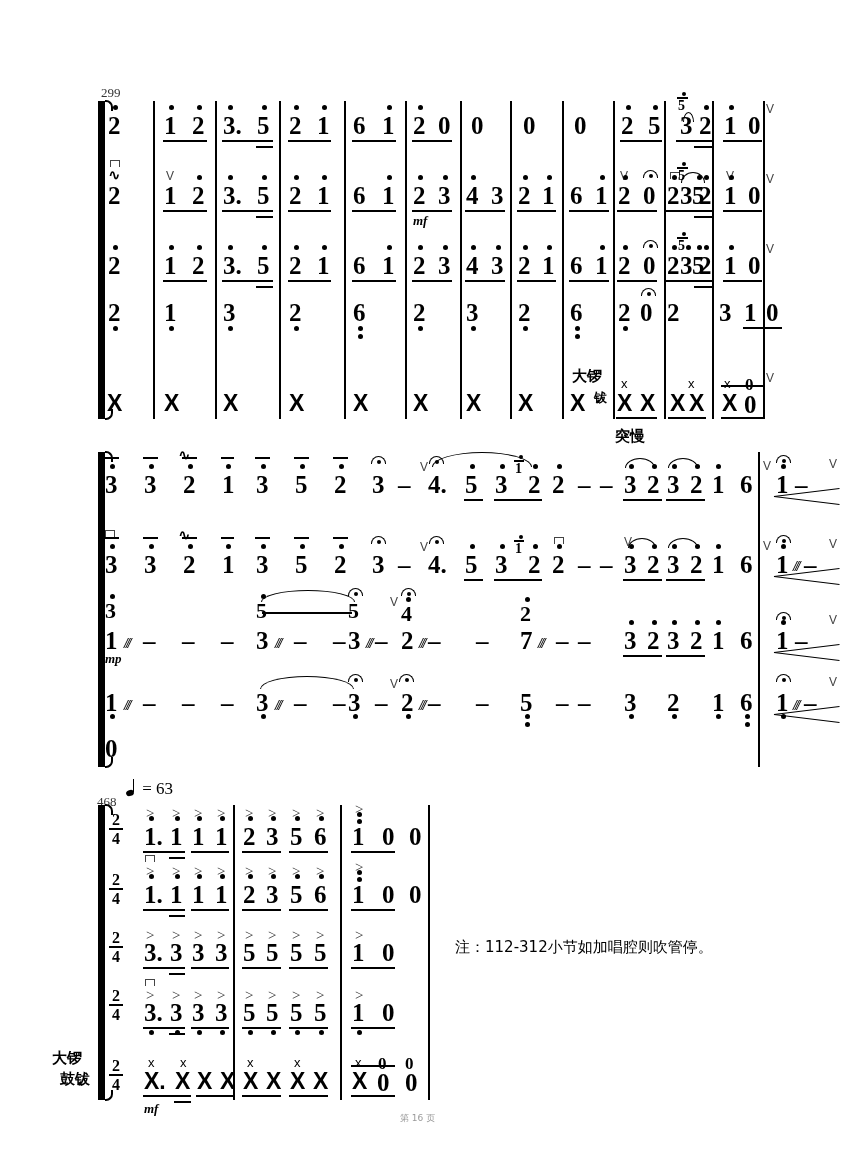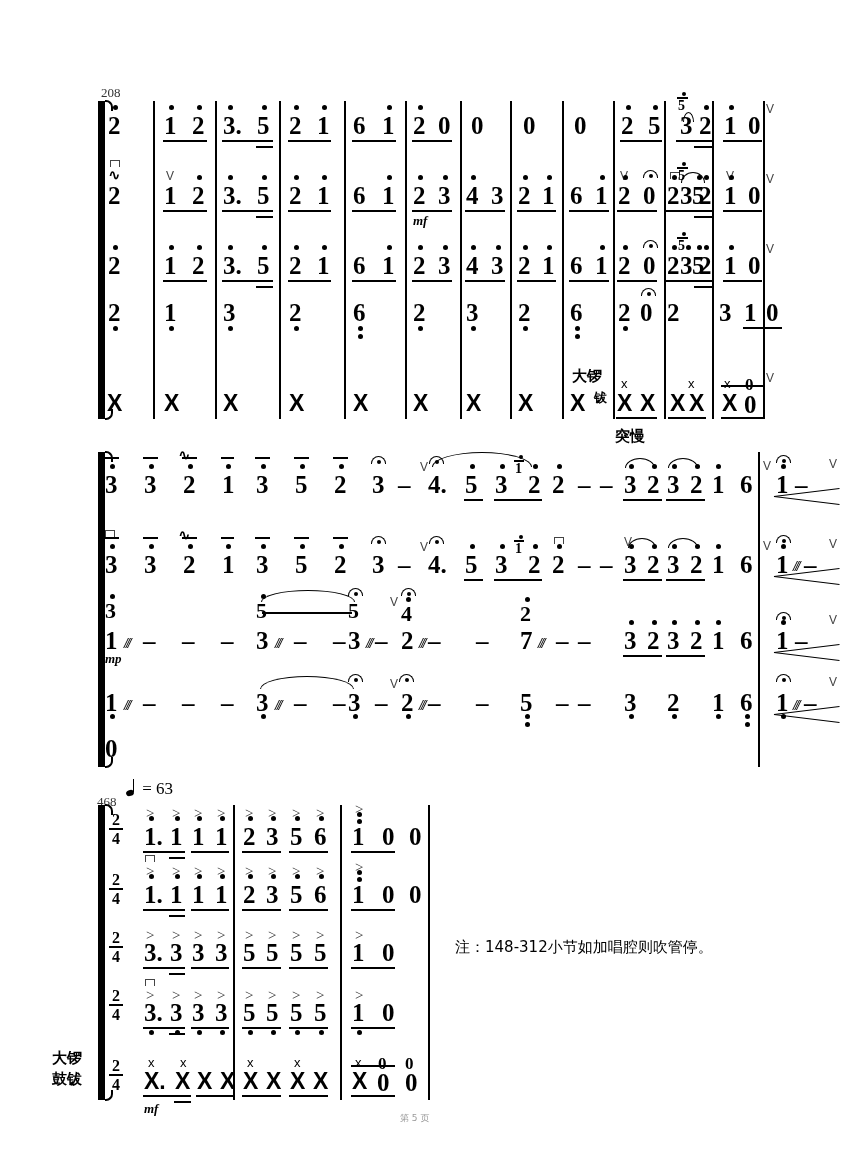--- a/index.html
+++ b/index.html
@@ -214,21 +214,21 @@
     white-space:nowrap;
   }
 </style>
 </head>
 <body>
 
 <div class="sheet">
 
   <div>
 
-    <div class="measnum" style="left:101px;top:86px;">208</div>
+    <div class="measnum" style="left:101px;top:86px;">299</div>
 
     <div class="bracket" style="left:98px;top:101px;height:318px;"></div>
 
     <div class="barline" style="left:153px;top:101px;height:318px;"></div>
     <div class="barline" style="left:215px;top:101px;height:318px;"></div>
     <div class="barline" style="left:279px;top:101px;height:318px;"></div>
     <div class="barline" style="left:344px;top:101px;height:318px;"></div>
     <div class="barline" style="left:405px;top:101px;height:318px;"></div>
     <div class="barline" style="left:460px;top:101px;height:318px;"></div>
     <div class="barline" style="left:510px;top:101px;height:318px;"></div>
@@ -1005,21 +1005,21 @@
 
       <div class="accent" style="left:355px;top:860px;">&gt;</div>
       <div class="odot" style="left:357px;top:870px;"></div>
       <div class="odot" style="left:357px;top:877px;"></div>
       <div class="note" style="left:352px;top:882px;">1</div>
       <div class="rest" style="left:382px;top:882px;">0</div>
       <div class="beam" style="left:351px;top:909px;width:44px;"></div>
       <div class="rest" style="left:409px;top:882px;">0</div>
     </div>
 
-    <div class="note-text" style="left:455px;top:938px;">注：148-312小节如加唱腔则吹管停。</div>
+    <div class="note-text" style="left:455px;top:938px;">注：112-312小节如加唱腔则吹管停。</div>
 
     <div>
       <div class="timesig" style="left:109px;top:930px;">
         <span class="n">2</span>
         <span class="bar"></span>
         <span class="d">4</span>
       </div>
 
       <div class="accent" style="left:146px;top:928px;">&gt;</div>
       <div class="note" style="left:144px;top:940px;">3.</div>
@@ -1095,21 +1095,21 @@
 
       <div class="accent" style="left:355px;top:988px;">&gt;</div>
       <div class="note" style="left:352px;top:1000px;">1</div>
       <div class="rest" style="left:382px;top:1000px;">0</div>
       <div class="beam" style="left:351px;top:1027px;width:44px;"></div>
       <div class="odot" style="left:357px;top:1030px;"></div>
     </div>
 
     <div>
       <div class="cjk" style="left:52px;top:1050px;">大锣</div>
-      <div class="cjk" style="left:52px;top:1071px;">鼓钹</div>
+      <div class="cjk" style="left:60px;top:1071px;">鼓钹</div>
 
       <div class="timesig" style="left:109px;top:1058px;">
         <span class="n">2</span>
         <span class="bar"></span>
         <span class="d">4</span>
       </div>
 
       <div class="xnote small" style="left:148px;top:1051px;">x</div>
       <div class="xnote" style="left:144px;top:1070px;">X.</div>
       <div class="xnote small" style="left:180px;top:1051px;">x</div>
@@ -1136,15 +1136,15 @@
       <div class="rest" style="left:378px;top:1051px;font-size:17px;">0</div>
       <div class="beam" style="left:351px;top:1065px;width:44px;"></div>
       <div class="xnote" style="left:352px;top:1070px;">X</div>
       <div class="rest" style="left:377px;top:1070px;">0</div>
       <div class="beam" style="left:351px;top:1095px;width:44px;"></div>
       <div class="rest" style="left:405px;top:1070px;">0</div>
       <div class="rest" style="left:405px;top:1051px;font-size:17px;">0</div>
     </div>
   </div>
 
-  <div class="pagenum" style="left:400px;top:1112px;">第 5 页</div>
+  <div class="pagenum" style="left:400px;top:1112px;">第 16 页</div>
 
 </div>
 
 </body></html>

